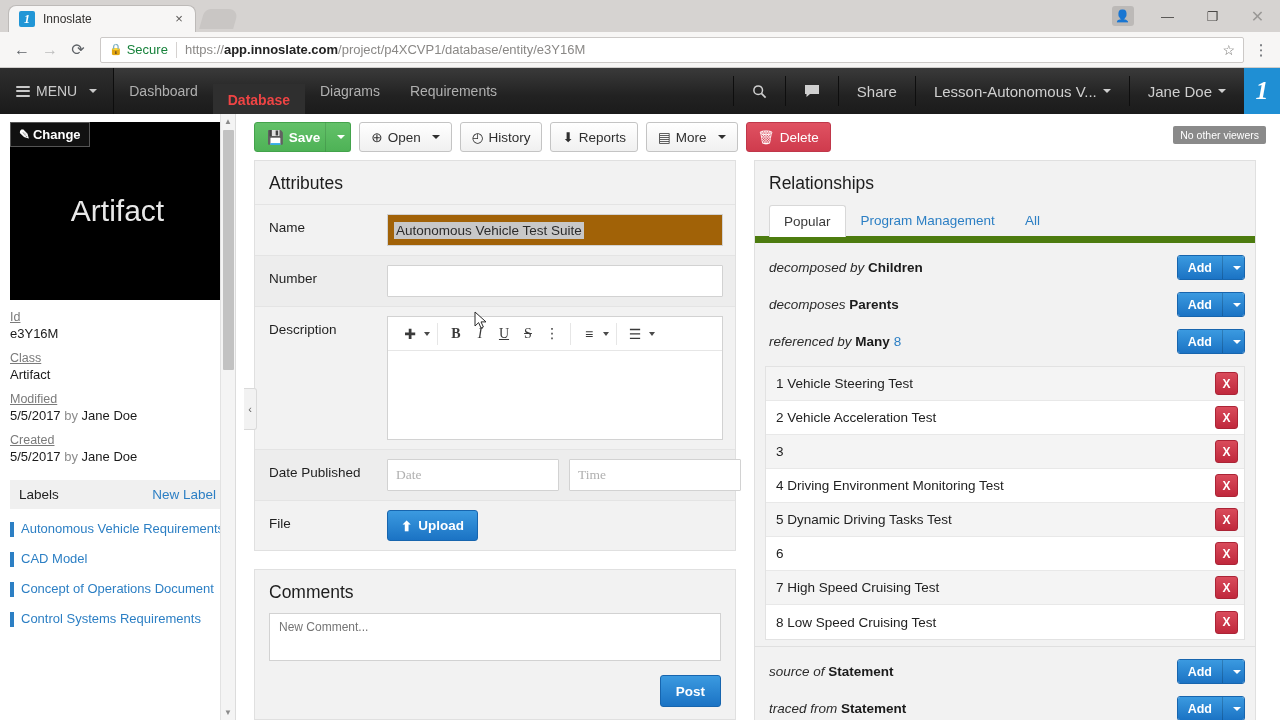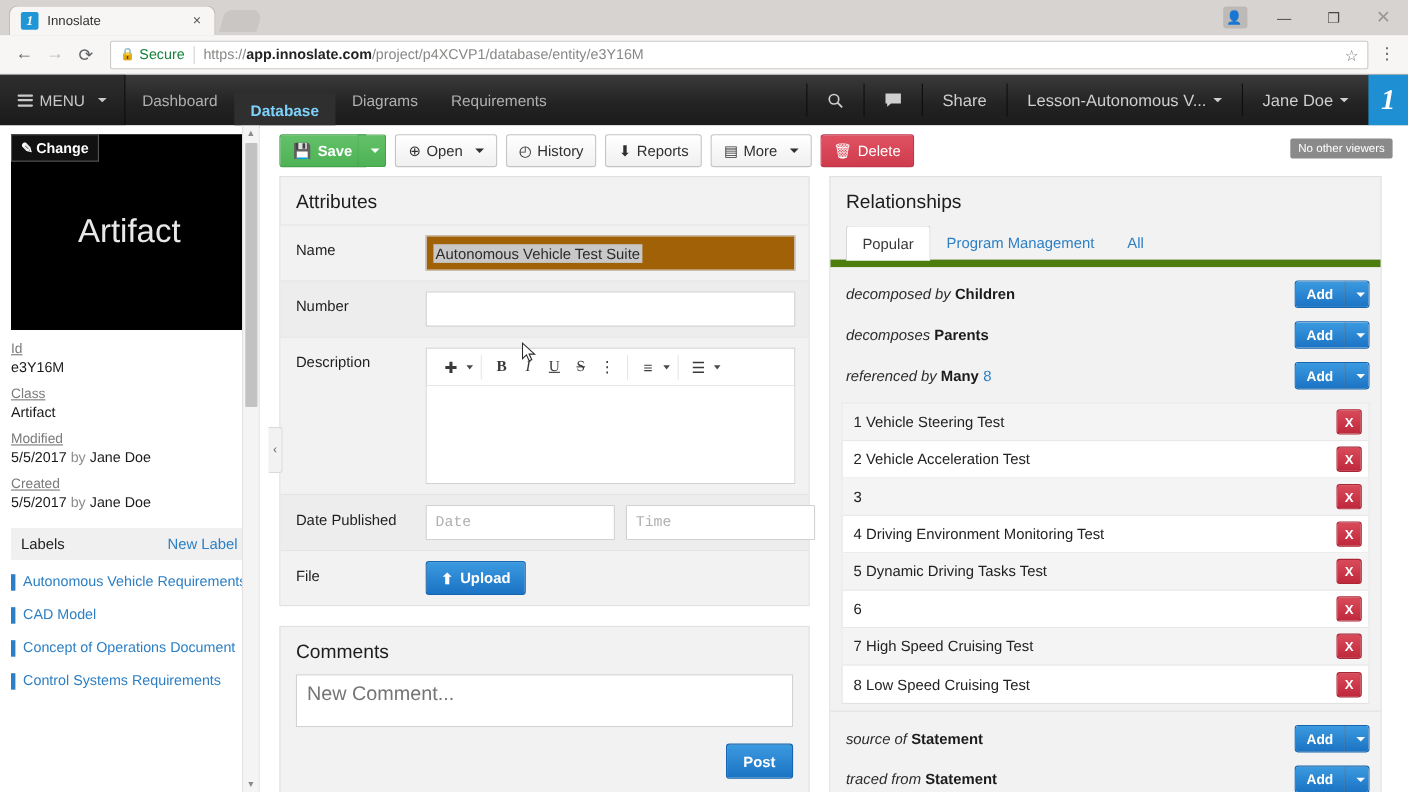--- a/index.html
+++ b/index.html
@@ -72,21 +72,21 @@
     display: flex; align-items: center; padding: 0 16px; gap: 6px;
     background: linear-gradient(#2e2e2e, #1a1a1a); color: #c9c9c9;
     border-right: 1px solid #0d0d0d;
   }
   .hamburger { display: inline-block; width: 14px; }
   .hamburger i { display: block; height: 2px; background: #c9c9c9; margin: 2.5px 0; border-radius: 1px; }
   .nav-item {
     display: flex; align-items: center; padding: 16px 15px; color: #b0b0b0;
     white-space: nowrap; cursor: default;
   }
-  .nav-item.active { background: #2f2f2f; color: #7dd3fc; font-weight: bold; margin-top: 16px; }
+  .nav-item.active { background: #2f2f2f; color: #ef4444; font-weight: bold; margin-top: 16px; }
   .nav-right { margin-left: auto; display: flex; align-items: stretch; }
   .nav-icon-btn { display: flex; align-items: center; padding: 12px 18px; color: #cfcfcf; font-size: 15px; }
   .nav-sep { width: 1px; background: #0e0e0e; margin: 8px 0; }
   .caret { display: inline-block; margin-left: 6px; border-left: 4px solid transparent; border-right: 4px solid transparent; border-top: 4px solid currentColor; }
   .brand-logo {
     width: 36px; background: #1f8fd4; color: #fff;
     display: flex; align-items: center; justify-content: center;
     font-family: "Liberation Serif", serif; font-style: italic; font-weight: bold; font-size: 26px;
   }
 
@@ -161,21 +161,21 @@
   .card { background: #f2f2f2; border: 1px solid #e0e0e0; }
   .card-title { font-size: 17.5px; color: #1d1d1d; padding: 12px 14px 10px; }
 
   .attr-row { display: flex; align-items: flex-start; border-top: 1px solid #e4e4e4; padding: 9px 0 9px 14px; background: #f2f2f2; }
   .attr-row.alt { background: #ededed; }
   .attr-label { flex: 0 0 118px; font-size: 13.5px; color: #1f1f1f; padding-top: 6px; }
   .attr-field { flex: 1; padding-right: 12px; }
   .inp {
     width: 100%; height: 32px; background: #fff; border: 1px solid #d2d2d2;
     font-size: 13.5px; color: #333; padding: 0 8px; border-radius: 1px;
-    font-family: Liberation Mono, monospace;
+    font-family: Liberation Serif, serif;
   }
   .inp::placeholder { color: #b0b0b0; }
   .inp-selected { display: inline-block; background: #c8c8c8; color: #2b2b2b; padding: 1px 2px; }
   .inp-shell { width: 100%; height: 32px; background: #a16207; border: 1px solid #d2d2d2; display: flex; align-items: center; padding: 0 6px; font-size: 13.5px; }
   .date-row { display: flex; gap: 10px; }
   .date-row .inp { width: 172px; }
 
   .editor { background: #fff; border: 1px solid #d2d2d2; }
   .editor-toolbar { display: flex; align-items: center; height: 34px; border-bottom: 1px solid #e6e6e6; padding: 0 4px; }
   .tb-grp { display: flex; align-items: center; gap: 2px; padding: 0 7px; border-right: 1px solid #e6e6e6; height: 22px; }
@@ -184,21 +184,21 @@
   .tb-caret { border-left: 3.5px solid transparent; border-right: 3.5px solid transparent; border-top: 4px solid #4a4a4a; margin-left: 1px; }
   .editor-body { height: 88px; background: #fff; }
 
   .btn-upload {
     display: inline-flex; align-items: center; gap: 6px; height: 31px; padding: 0 13px;
     background: linear-gradient(#3b9ae0, #1b73c4); border: 1px solid #1765ae;
     color: #fff; font-size: 13.5px; border-radius: 3px; font-weight: bold;
   }
   .comment-box {
     width: 100%; height: 48px; background: #fff; border: 1px solid #d2d2d2;
-    font-size: 18px; color: #9e9e9e; padding: 6px 9px; resize: none;
+    font-size: 12px; color: #9e9e9e; padding: 6px 9px; resize: none;
     font-family: "Liberation Sans", sans-serif;
   }
   .comment-foot { display: flex; justify-content: flex-end; padding: 10px 0 12px; }
   .btn-post {
     height: 32px; padding: 0 15px; background: linear-gradient(#3b9ae0, #1b73c4);
     border: 1px solid #1765ae; color: #fff; font-size: 13.5px; border-radius: 3px; font-weight: bold;
   }
 
   
   .rel-tabs { display: flex; align-items: flex-end; padding: 0 14px; border-bottom: 7px solid #4d7c0f; }

